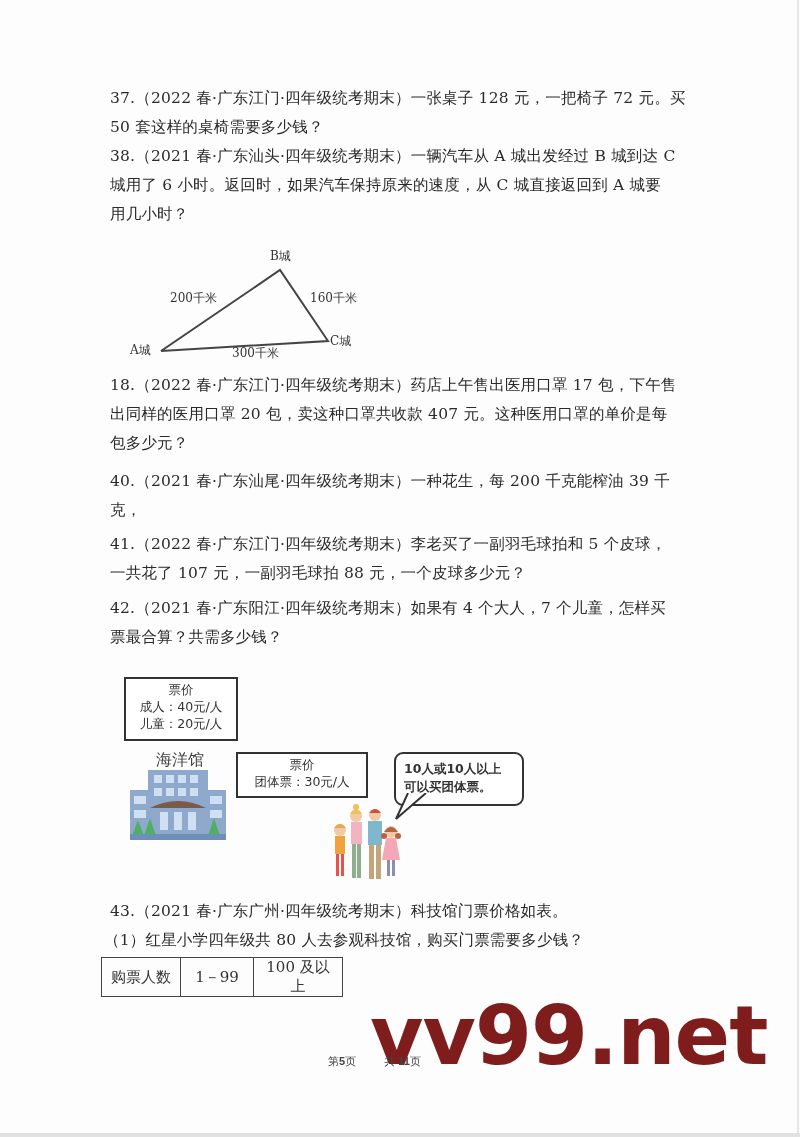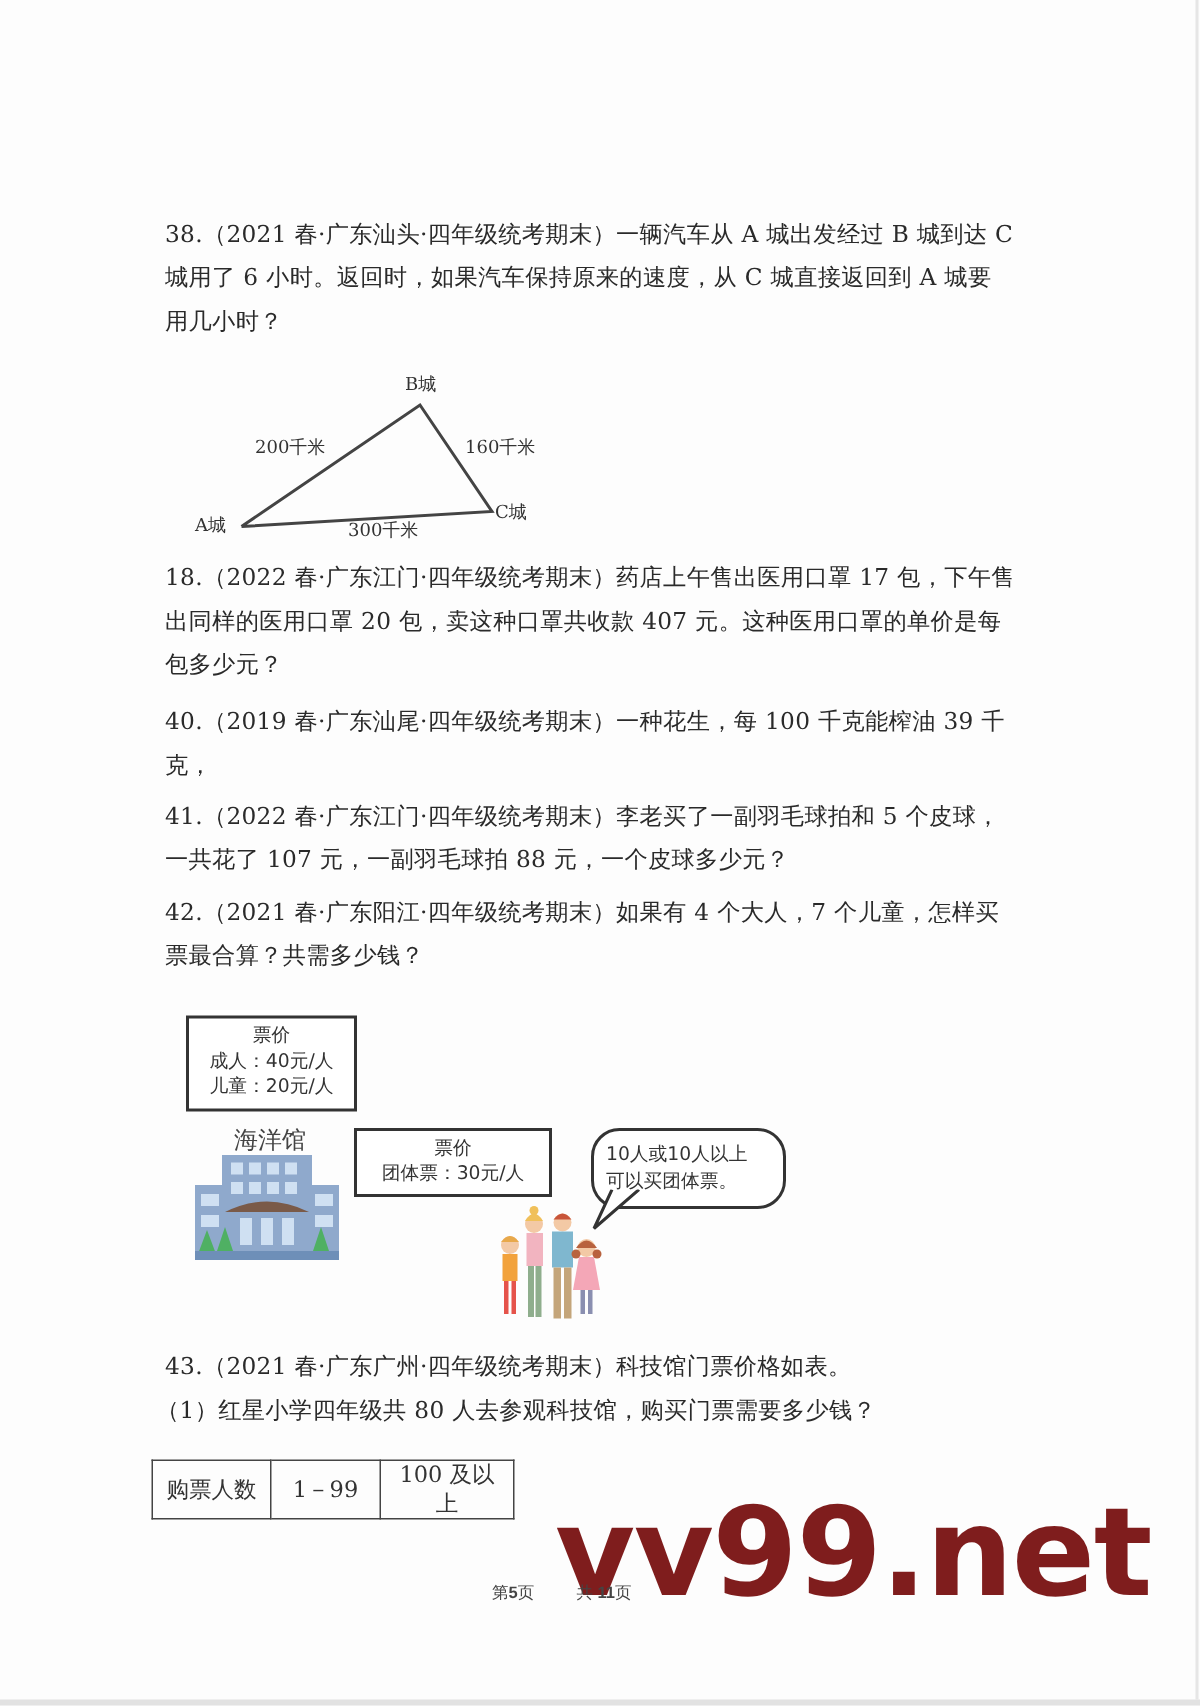--- a/index.html
+++ b/index.html
@@ -7,33 +7,37 @@
     width:800px; height:1137px; background:#fdfdfd; position:relative; overflow:hidden;
     font-family:"DejaVu Serif","Liberation Serif",serif; color:#2a2a2a;
   }
   .page { position:absolute; left:0; top:0; width:797px; height:1133px; background:#fdfdfd; border-right:2px solid #e6e6e6; }
   .bottom-strip { position:absolute; left:0; top:1133px; width:800px; height:4px; background:#e2e2e2; }
   .q { position:absolute; left:110px; width:585px; font-size:15.5px; line-height:29px; letter-spacing:0.2px; }
   .q p { margin:0; }
   .figure { position:absolute; }
   .tri-label { position:absolute; font-size:12px; color:#333;text-align:right; }
   .box { position:absolute; border:2px solid #333; background:#fff; font-family:"DejaVu Sans","Liberation Sans",sans-serif; font-size:12.5px; line-height:17px; text-align:center; color:#333; }
-  .bubble { position:absolute; border:2px solid #333; border-radius:19px; background:#fff; font-family:"DejaVu Sans","Liberation Sans",sans-serif; font-size:12.5px; line-height:18px; color:#333; padding:6px 8px; }
-  table.ticket { position:absolute; left:101px; top:957px; border-collapse:collapse; font-size:15px;margin-top:16px; }
+  .bubble { position:absolute; border:2px solid #333; border-radius:9px; background:#fff; font-family:"DejaVu Sans","Liberation Sans",sans-serif; font-size:12.5px; line-height:18px; color:#333; padding:6px 8px;font-weight:bold; }
+  table.ticket { position:absolute; left:101px; top:957px; border-collapse:collapse; font-size:15px; }
   table.ticket td { border:1.5px solid #444; height:38px; padding:0 6px; text-align:center; color:#333; }
   .footer { position:absolute; top:1054px; left:328px; font-size:11px; color:#444; font-family:Liberation Sans, sans-serif; }
   .footer b { font-weight:bold; }
   .watermark { position:absolute; left:370px; top:995px; font-family:"DejaVu Sans","Liberation Sans",sans-serif; font-weight:bold; font-size:82px; color:#7f1d1d; letter-spacing:-1px; line-height:1; }
   .museum-label { position:absolute; left:156px; top:750px; font-family:"DejaVu Sans","Liberation Sans",sans-serif; font-size:16px; color:#444; }
 </style>
 </head>
 <body>
 
 <div class="page">
 
+  <div class="q" style="top:84px">
+    <p>37.（2022 春·广东江门·四年级统考期末）一张桌子 128 元，一把椅子 72 元。买</p>
+    <p>50 套这样的桌椅需要多少钱？</p>
+  </div>
 
   <div class="q" style="top:142px">
     <p>38.（2021 春·广东汕头·四年级统考期末）一辆汽车从 A 城出发经过 B 城到达 C</p>
     <p>城用了 6 小时。返回时，如果汽车保持原来的速度，从 C 城直接返回到 A 城要</p>
     <p>用几小时？</p>
   </div>
 
   <div class="figure" style="left:120px;top:245px;width:260px;height:125px">
     <svg width="260" height="125">
       <polyline points="41,106 160,25 208,96 41,106" fill="none" stroke="#444" stroke-width="2"></polyline>
@@ -46,21 +50,21 @@
     <span class="tri-label" style="left:112px;top:100px">300千米</span>
   </div>
 
   <div class="q" style="top:371px">
     <p>18.（2022 春·广东江门·四年级统考期末）药店上午售出医用口罩 17 包，下午售</p>
     <p>出同样的医用口罩 20 包，卖这种口罩共收款 407 元。这种医用口罩的单价是每</p>
     <p>包多少元？</p>
   </div>
 
   <div class="q" style="top:467px">
-    <p>40.（2019 春·广东汕尾·四年级统考期末）一种花生，每 100 千克能榨油 39 千克，</p>
+    <p>40.（2021 春·广东汕尾·四年级统考期末）一种花生，每 200 千克能榨油 39 千克，</p>
   </div>
 
   <div class="q" style="top:530px">
     <p>41.（2022 春·广东江门·四年级统考期末）李老买了一副羽毛球拍和 5 个皮球，</p>
     <p>一共花了 107 元，一副羽毛球拍 88 元，一个皮球多少元？</p>
   </div>
 
   <div class="q" style="top:594px">
     <p>42.（2021 春·广东阳江·四年级统考期末）如果有 4 个大人，7 个儿童，怎样买</p>
     <p>票最合算？共需多少钱？</p>

